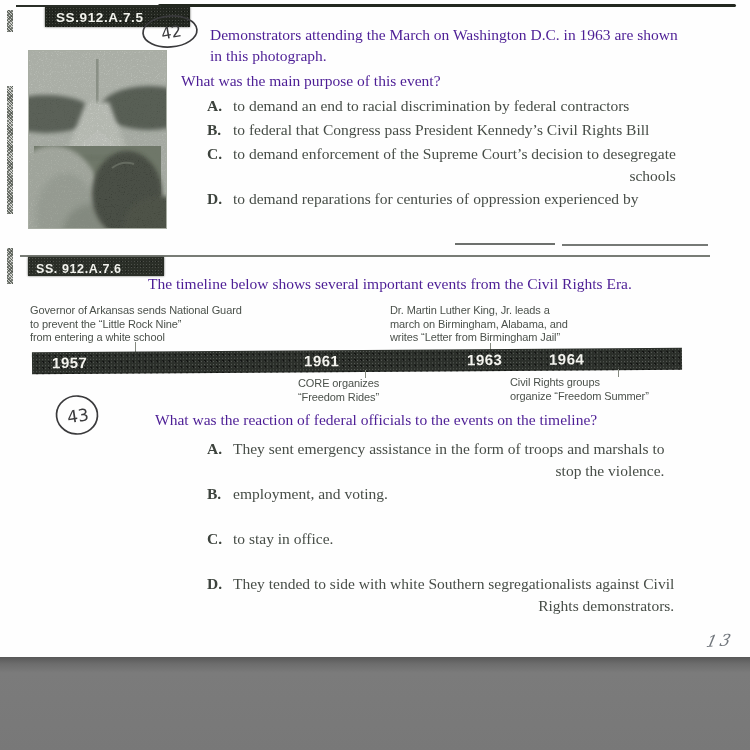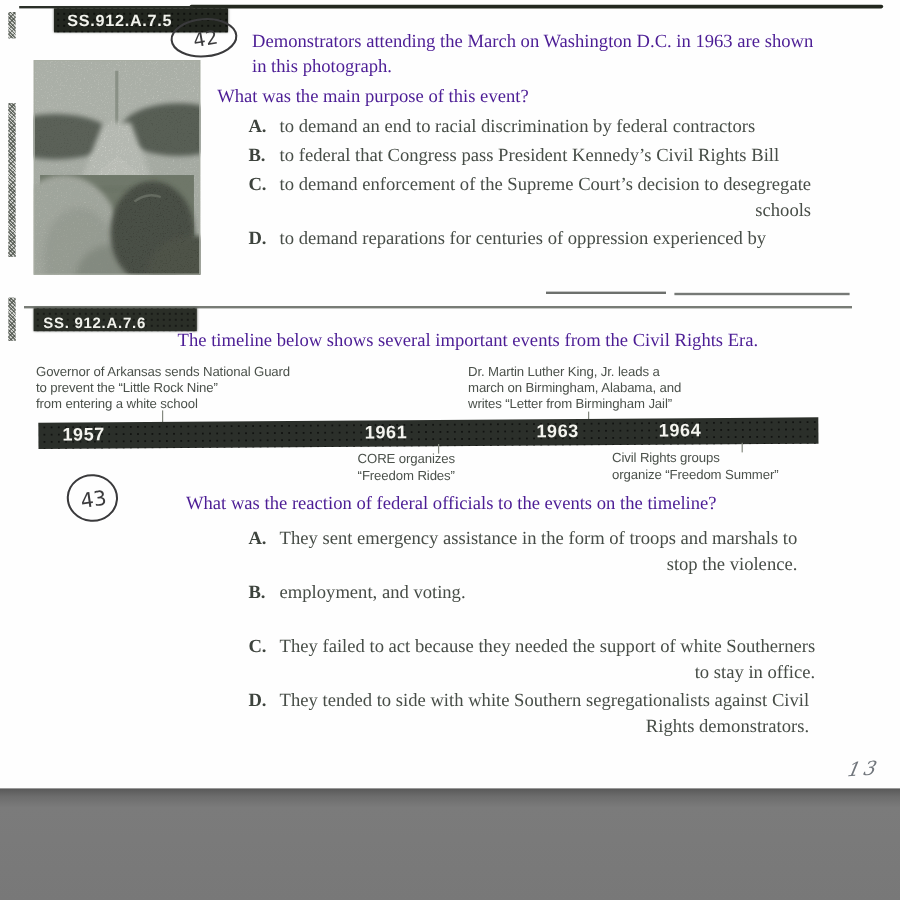--- a/index.html
+++ b/index.html
@@ -54,21 +54,21 @@
   .tkB1{left:365px;top:370px;height:8px;}
   .tkB2{left:618px;top:369px;height:8px;}
   .tbar{position:absolute;left:32px;top:350px;width:650px;height:21.5px;
       background-color:#2b2f2a;
       background-image:radial-gradient(rgba(255,255,255,.22) 15%, rgba(0,0,0,0) 16%),
                        radial-gradient(rgba(0,0,0,.6) 18%, rgba(0,0,0,0) 19%);
       background-size:3px 3px,6px 6px;background-position:0 0,2px 1px;
       transform:rotate(-0.4deg);}
   .tbar .yr{position:absolute;top:2px;color:#f4f4ef;font-family:"Liberation Sans",sans-serif;
       font-weight:bold;font-size:15px;letter-spacing:.5px;}
-  .y0{left:20px;} .y1{left:272px;} .y2{left:415px;} .y3{left:517px;}
+  .y0{left:20px;} .y1{left:272px;} .y2{left:435px;} .y3{left:517px;}
   
   .pagenum{position:absolute;left:707px;top:631px;font-family:"DejaVu Serif",serif;font-style:italic;
       font-size:16px;color:#71767c;letter-spacing:3px;transform:skewX(-16deg) rotate(-4deg);}
   .gray-band{position:absolute;left:0;top:657px;width:750px;height:93px;
       background:linear-gradient(180deg,#585858 0,#6d6d6d 7px,#7b7b7b 16px,#787878 100%);}
 </style>
 </head>
 <body>
 
 <div class="page">
@@ -215,21 +215,20 @@
   </div>
   <div class="opt" style="top:483px;">
     <span class="letter">B.</span>
     <span class="olines">
       <span>employment, and voting.</span>
     </span>
   </div>
   <div class="opt" style="top:528px;">
     <span class="letter">C.</span>
     <span class="olines">
-      <span>They failed to act because they needed the support of white Southerners</span>
       <span>to stay in office.</span>
     </span>
   </div>
   <div class="opt" style="top:573px;">
     <span class="letter">D.</span>
     <span class="olines">
       <span>They tended to side with white Southern segregationalists against Civil</span>
       <span>Rights demonstrators.</span>
     </span>
   </div>

